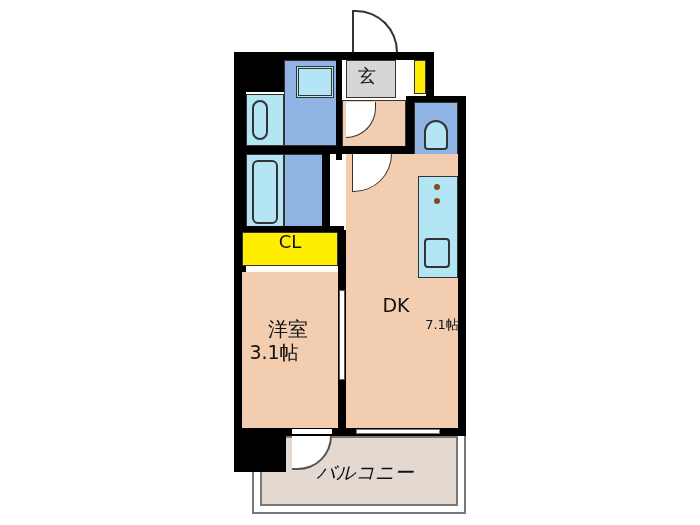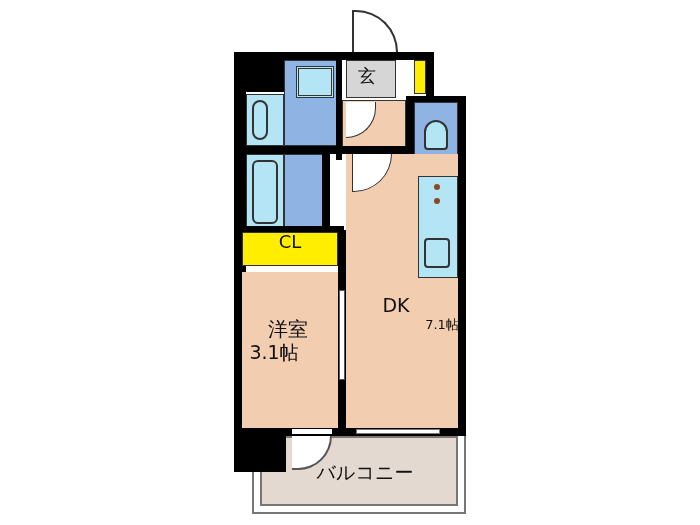--- a/index.html
+++ b/index.html
@@ -9,21 +9,21 @@
   .label{position:absolute;color:#111;text-align:center;line-height:1.15;}
 </style>
 </head>
 <body>
 
 <div class="abs" style="left:0;top:0;width:700px;height:525px;">
 
   <div class="abs" style="left:252px;top:432px;width:214px;height:82px;border:2px solid #777;background:#fff;"></div>
   <div class="abs" style="left:260px;top:436px;width:198px;height:70px;border:2px solid #777;background:#e3d9d0;"></div>
   <div class="abs" style="left:292px;top:436px;width:40px;height:34px;background:#fff;border-right:2px solid #555;border-bottom:2px solid #555;border-bottom-right-radius:40px;"></div>
-  <div class="label" style="left:300px;top:462px;width:130px;font-size:19px;">バルコニー</div>
+  <div class="label" style="left:300px;top:462px;width:130px;font-size:19px;font-style:italic;">バルコニー</div>
 
   <div class="abs wall" style="left:234px;top:52px;width:12px;height:380px;"></div>
   <div class="abs wall" style="left:234px;top:52px;width:50px;height:40px;"></div>
   <div class="abs wall" style="left:234px;top:430px;width:52px;height:42px;"></div>
   <div class="abs wall" style="left:234px;top:52px;width:200px;height:8px;"></div>
   <div class="abs wall" style="left:426px;top:52px;width:8px;height:45px;"></div>
   <div class="abs wall" style="left:458px;top:96px;width:8px;height:340px;"></div>
   <div class="abs wall" style="left:406px;top:96px;width:60px;height:6px;"></div>
   <div class="abs wall" style="left:234px;top:428px;width:232px;height:8px;"></div>
 

